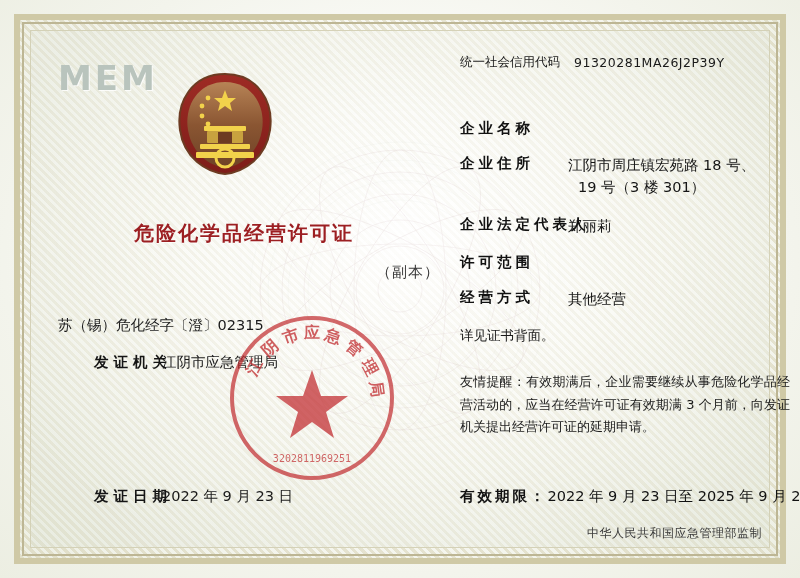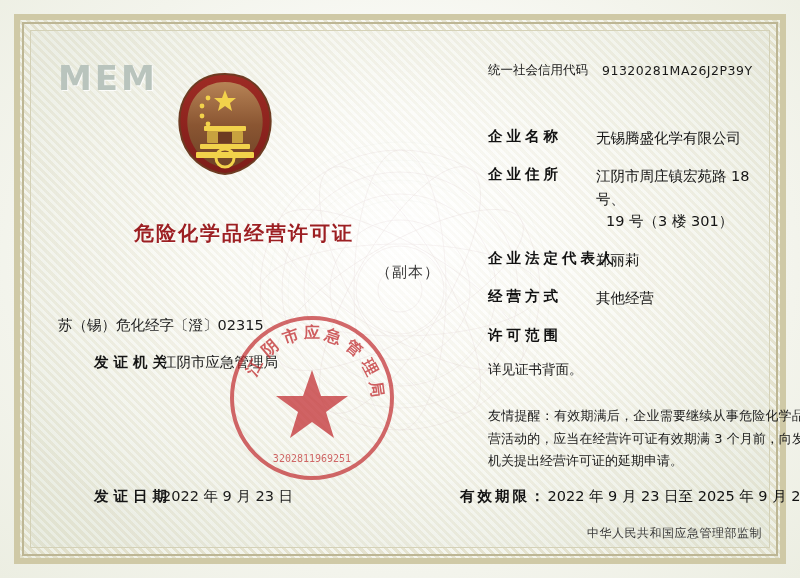--- a/index.html
+++ b/index.html
@@ -156,23 +156,22 @@
     bottom: 42px;
     width: 392px;
     display: flex;
     align-items: center;
     font-size: 14.5px;
   }
   
   .right-col {
     position: absolute;
     left: 430px;
-    top: 32px;
+    top: 24px;
     right: 14px;
-    margin-left: 28px;
   }
   .credit-code {
     font-size: 12.5px;
     color: #1a1a1a;
     display: flex;
     align-items: center;
   }
   .credit-code .cc-label {
     letter-spacing: 0px;
   }
@@ -386,46 +385,45 @@
     <div class="right-col">
       <div class="credit-code">
         <span class="cc-label">统一社会信用代码</span>
         <span class="cc-value">91320281MA26J2P39Y</span>
       </div>
 
       <div class="right-fields">
 
         <div class="rrow">
           <div class="rlabel">企业名称</div>
-          <div class="rvalue">无锡腾盛化学有限公司</div>
         </div>
 
         <div class="rrow">
           <div class="rlabel">企业住所</div>
           <div class="rvalue">
             <span>江阴市周庄镇宏苑路 18 号、</span>
             <span class="line2">19 号（3 楼 301）</span>
           </div>
         </div>
 
         <div class="rrow">
           <div class="rlabel">企业法定代表人</div>
           <div class="rvalue">郑丽莉</div>
         </div>
 
         <div class="rrow">
+          <div class="rlabel">许可范围</div>
+          <div class="rvalue"></div>
+        </div>
+
+        <div class="rrow">
           <div class="rlabel">经营方式</div>
           <div class="rvalue">其他经营</div>
         </div>
 
-        <div class="rrow">
-          <div class="rlabel">许可范围</div>
-          <div class="rvalue"></div>
-        </div>
-
         <div class="scope-note">详见证书背面。</div>
       </div>
 
       <div class="tip">友情提醒：有效期满后，企业需要继续从事危险化学品经营活动的，应当在经营许可证有效期满 3 个月前，向发证机关提出经营许可证的延期申请。</div>
     </div>
 
     <div class="validity">
       <span class="v-label">有效期限：</span><span class="v-value">2022 年 9 月 23 日至 2025 年 9 月 22 日</span>
     </div>
 

